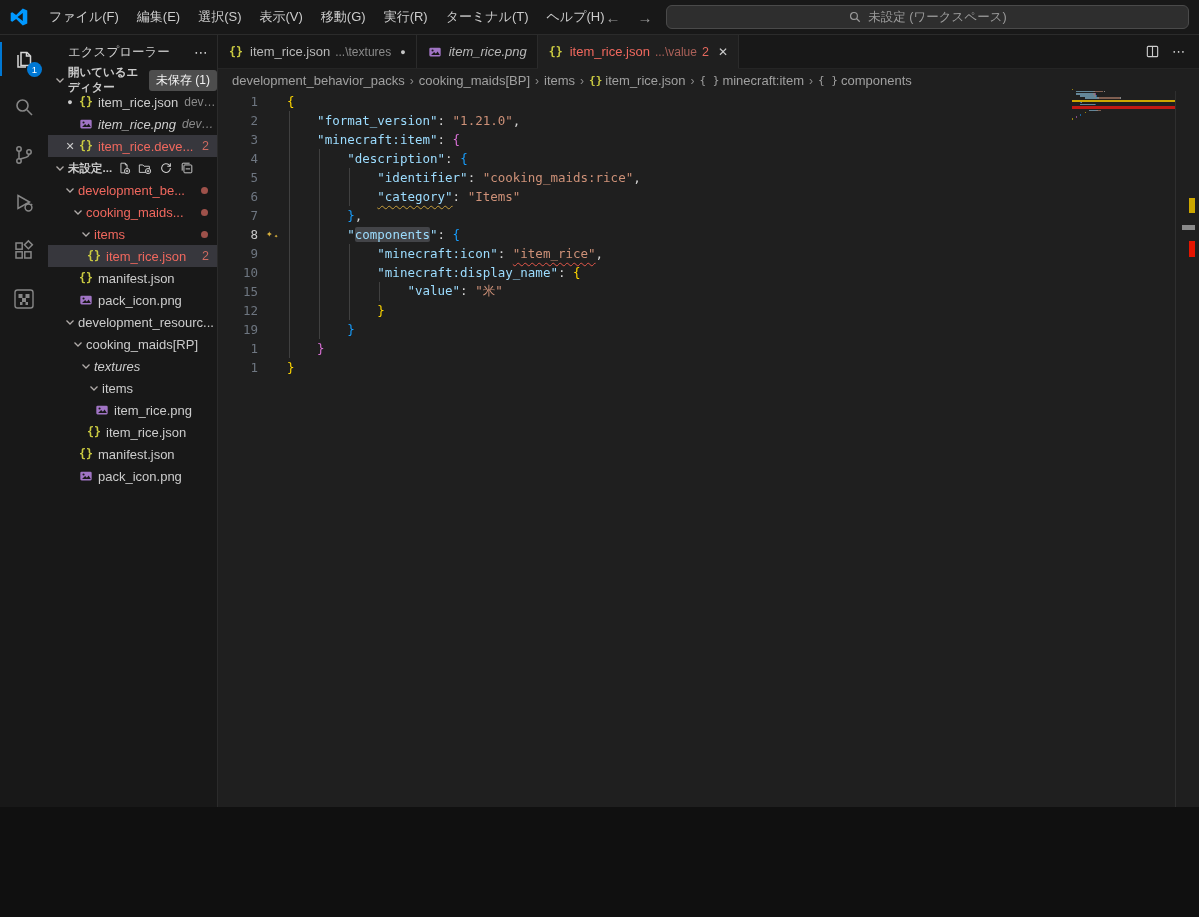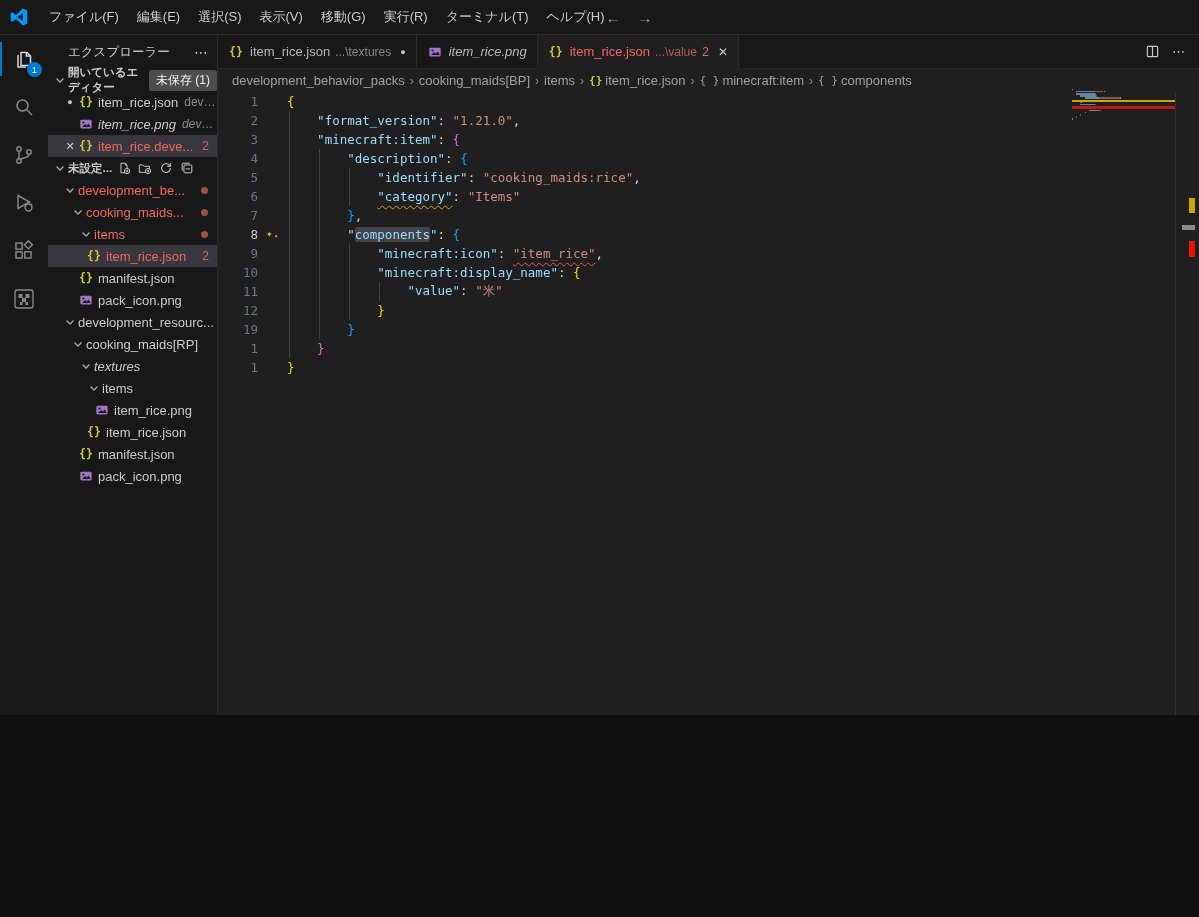--- a/index.html
+++ b/index.html
@@ -1,18 +1,18 @@
 <!DOCTYPE html>
 <html><head>
 <meta charset="utf-8">
 <style>
   * { margin:0; padding:0; box-sizing:border-box; }
   html,body { background:#101010; }
   #window {
-    position:relative; width:1199px; height:715px; overflow:hidden;
+    position:relative; width:1199px; height:807px; overflow:hidden;
     background:#1f1f1f; font-family:"Liberation Sans","DejaVu Sans",sans-serif;
     color:#cccccc; font-size:13px; -webkit-font-smoothing:antialiased;
   }
   
   .titlebar { position:relative; height:35px; background:#181818; border-bottom:1px solid #2b2b2b;
     display:flex; align-items:center; }
   .vscode-logo { width:18px; height:18px; margin:0 12px 0 10px; flex:none; }
   .menus { display:flex; align-items:center; height:100%; }
   .menu-item { padding:0 9px; height:24px; line-height:24px; border-radius:5px; color:#cccccc; cursor:default; }
   .nav-arrows { position:absolute; left:602px; top:0; height:35px; display:flex; align-items:center; gap:10px; }
@@ -123,20 +123,29 @@
         <div class="menu-item">表示(V)</div>
         <div class="menu-item">移動(G)</div>
         <div class="menu-item">実行(R)</div>
         <div class="menu-item">ターミナル(T)</div>
         <div class="menu-item">ヘルプ(H)</div>
       </div>
     <div class="nav-arrows">
       <span class="nav-arrow">←</span>
       <span class="nav-arrow">→</span>
     </div>
+    <div class="cmd-center">
+      <span class="icon">
+        <svg viewBox="0 0 16 16" width="14" height="14" fill="none" stroke="#9b9b9b" stroke-width="1.3">
+            <circle cx="6.8" cy="6.8" r="3.9"></circle>
+            <path d="M9.7 9.7 13.4 13.4"></path>
+          </svg>
+      </span>
+      <span>未設定 (ワークスペース)</span>
+    </div>
   </div>
 
   <div class="main">
 
     <div class="activitybar">
         <div class="ab-item active">
           <span class="icon ">
             <svg viewBox="0 0 24 24" width="24" height="24" fill="none" stroke="currentColor" stroke-width="1.5">
               <path d="M9 5.5h6l3.5 3.5v9.5h-9.5z"></path>
               <path d="M14.5 5.5V9H18"></path>
@@ -525,21 +534,21 @@
             <span class="gutter-num">9</span>
             <span class="glyph"></span>
             <span class="code-text"><span class="tk-ws">            </span><span class="tk-key">"minecraft:icon"</span><span class="tk-p">: </span><span class="tk-str u-err">"item_rice"</span><span class="tk-p">,</span></span>
           </div>
           <div class="code-line">
             <span class="gutter-num">10</span>
             <span class="glyph"></span>
             <span class="code-text"><span class="tk-ws">            </span><span class="tk-key">"minecraft:display_name"</span><span class="tk-p">: </span><span class="tk-b1">{</span></span>
           </div>
           <div class="code-line">
-            <span class="gutter-num">11</span>
+            <span class="gutter-num">15</span>
             <span class="glyph"></span>
             <span class="code-text"><span class="tk-ws">                </span><span class="tk-key">"value"</span><span class="tk-p">: </span><span class="tk-str">"米"</span></span>
           </div>
           <div class="code-line">
             <span class="gutter-num">12</span>
             <span class="glyph"></span>
             <span class="code-text"><span class="tk-ws">            </span><span class="tk-b1">}</span></span>
           </div>
           <div class="code-line">
             <span class="gutter-num">19</span>

